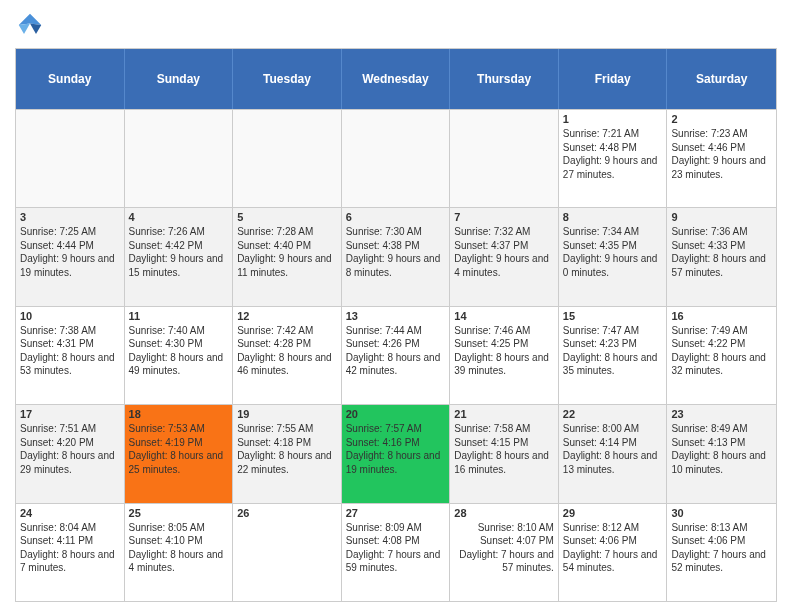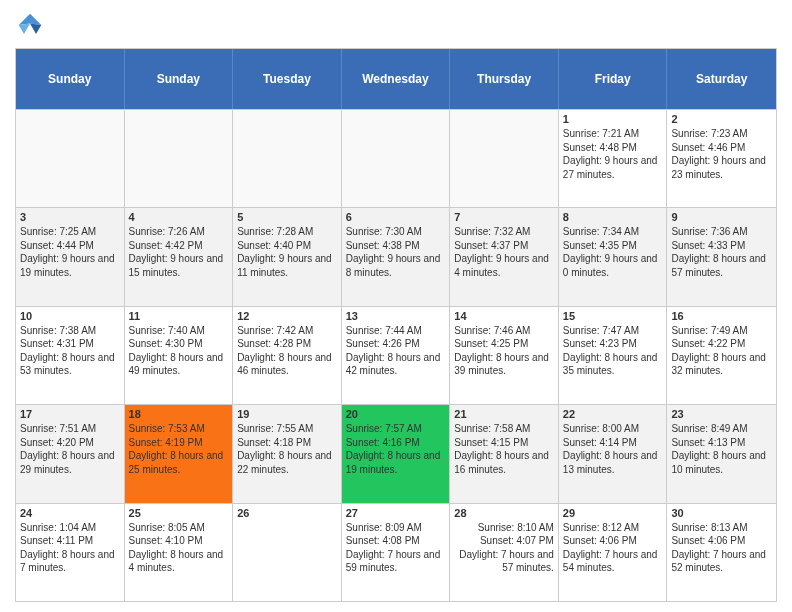--- a/index.html
+++ b/index.html
@@ -218,21 +218,21 @@
           <div class="cal-cell alt" style="background: rgb(242, 242, 242);">
             <div class="day-num">23</div>
             <div class="day-info" style="white-space: pre-line;">Sunrise: 8:49 AM
 Sunset: 4:13 PM
 Daylight: 8 hours and 10 minutes.</div>
           </div>
         </div>
         <div class="cal-week">
           <div class="cal-cell">
             <div class="day-num">24</div>
-            <div class="day-info" style="white-space: pre-line;">Sunrise: 1:04 AM
+            <div class="day-info" style="white-space: pre-line;">Sunrise: 8:04 AM
 Sunset: 4:11 PM
 Daylight: 8 hours and 7 minutes.</div>
           </div>
           <div class="cal-cell">
             <div class="day-num">25</div>
             <div class="day-info" style="white-space: pre-line;">Sunrise: 8:05 AM
 Sunset: 4:10 PM
 Daylight: 8 hours and 4 minutes.</div>
           </div>
           <div class="cal-cell">

